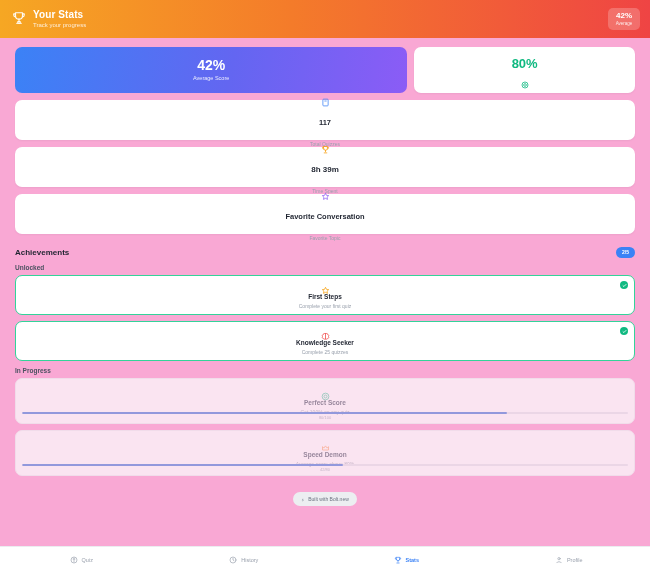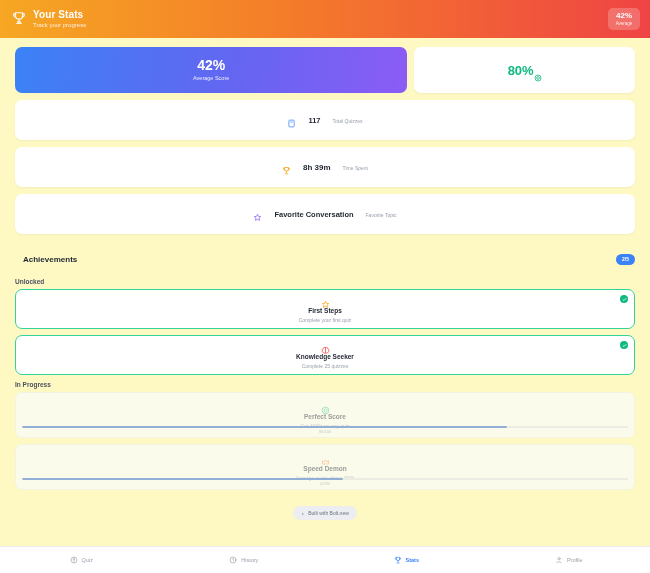--- a/index.html
+++ b/index.html
@@ -2,21 +2,21 @@
 <html><head>
 <meta charset="utf-8">
 <style>
   * { box-sizing: border-box; margin: 0; padding: 0; }
   html, body {
     width: 650px; height: 573px;
     font-family: "Liberation Sans", sans-serif;
     background: #f7f8fa;
     overflow: hidden;
   }
-  .app { position: relative; width: 650px; height: 573px; background: #fef9c3; }
+  .app { position: relative; width: 650px; height: 573px; background: #f9a8d4; }
 
   
   .header {
     height: 38px;
     background: linear-gradient(90deg, #f6a723 0%, #f47b2a 45%, #ef4444 100%);
     display: flex; align-items: center; justify-content: space-between;
     padding: 0 10px 0 12px;
   }
   .header-left { display: flex; align-items: center; gap: 7px; }
   .trophy-icon { width: 14px; height: 16px; flex: 0 0 auto; color: #fff; opacity: .95; }
@@ -46,33 +46,33 @@
     height: 46px;
     display: flex; flex-direction: column; align-items: center; justify-content: center;
   }
   .perf-main-value { color: #fff; font-size: 14px; font-weight: bold; line-height: 16px; }
   .perf-main-label { color: rgba(255,255,255,.88); font-size: 5.5px; line-height: 9px; margin-top: 1px; }
   .perf-side {
     flex: 1 1 36%;
     background: #ffffff;
     border-radius: 7px;
     height: 46px;
-    display: flex; flex-direction: row; align-items: center; justify-content: center;
+    display: flex; flex-direction: column; align-items: center; justify-content: center;
     box-shadow: 0 1px 2px rgba(16,24,40,.05);
   }
   .perf-side-value { color: #10b981; font-size: 13px; font-weight: bold; line-height: 15px; }
   .perf-side-icon { width: 8px; height: 9px; color: #10b981; margin-top: 4px; }
 
   
   .stat-card {
     background: #ffffff;
     border-radius: 7px;
     margin-top: 7px;
     height: 40px;
-    display: flex; align-items: center; justify-content: center;
+    display: flex; flex-direction: column; align-items: center; justify-content: center;
     box-shadow: 0 1px 2px rgba(16,24,40,.05);
     gap: 12px;
   }
   .stat-icon { width: 9px; height: 10px; margin-bottom: 3px; }
   .stat-value { font-size: 7.5px; font-weight: bold; color: #1f2430; line-height: 9px; }
   .stat-label { font-size: 5px; color: #9aa1ad; line-height: 8px; margin-top: 1px; }
   .stat-value-lg { font-size: 8px; }
 
   
   .ach-head { display: flex; align-items: center; justify-content: space-between; margin-top: 13px; }
@@ -224,21 +224,21 @@
       <span class="stat-icon" style="color:#8b5cf6">
         <svg viewBox="0 0 24 24" fill="none" stroke="currentColor" stroke-width="2" stroke-linejoin="round">
           <path d="M12 3.5l2.6 5.4 5.9.8-4.3 4.1 1.1 5.9L12 16.9l-5.3 2.8 1.1-5.9L3.5 9.7l5.9-.8z"></path>
         </svg>
       </span>
       <div class="stat-value">Favorite Conversation</div>
       <div class="stat-label">Favorite Topic</div>
     </div>
 
     <div class="ach-head">
-      <div class="section-title" style="margin:8px">Achievements</div>
+      <div class="section-title" style="margin:0">Achievements</div>
       <div class="ach-count">2/5</div>
     </div>
 
     <div class="sub-title">Unlocked</div>
 
     <div class="ach-card">
       <span class="ach-icon" style="color:#f59e0b">
         <svg viewBox="0 0 24 24" fill="none" stroke="currentColor" stroke-width="2" stroke-linejoin="round">
           <path d="M12 3.5l2.6 5.4 5.9.8-4.3 4.1 1.1 5.9L12 16.9l-5.3 2.8 1.1-5.9L3.5 9.7l5.9-.8z"></path>
         </svg>

